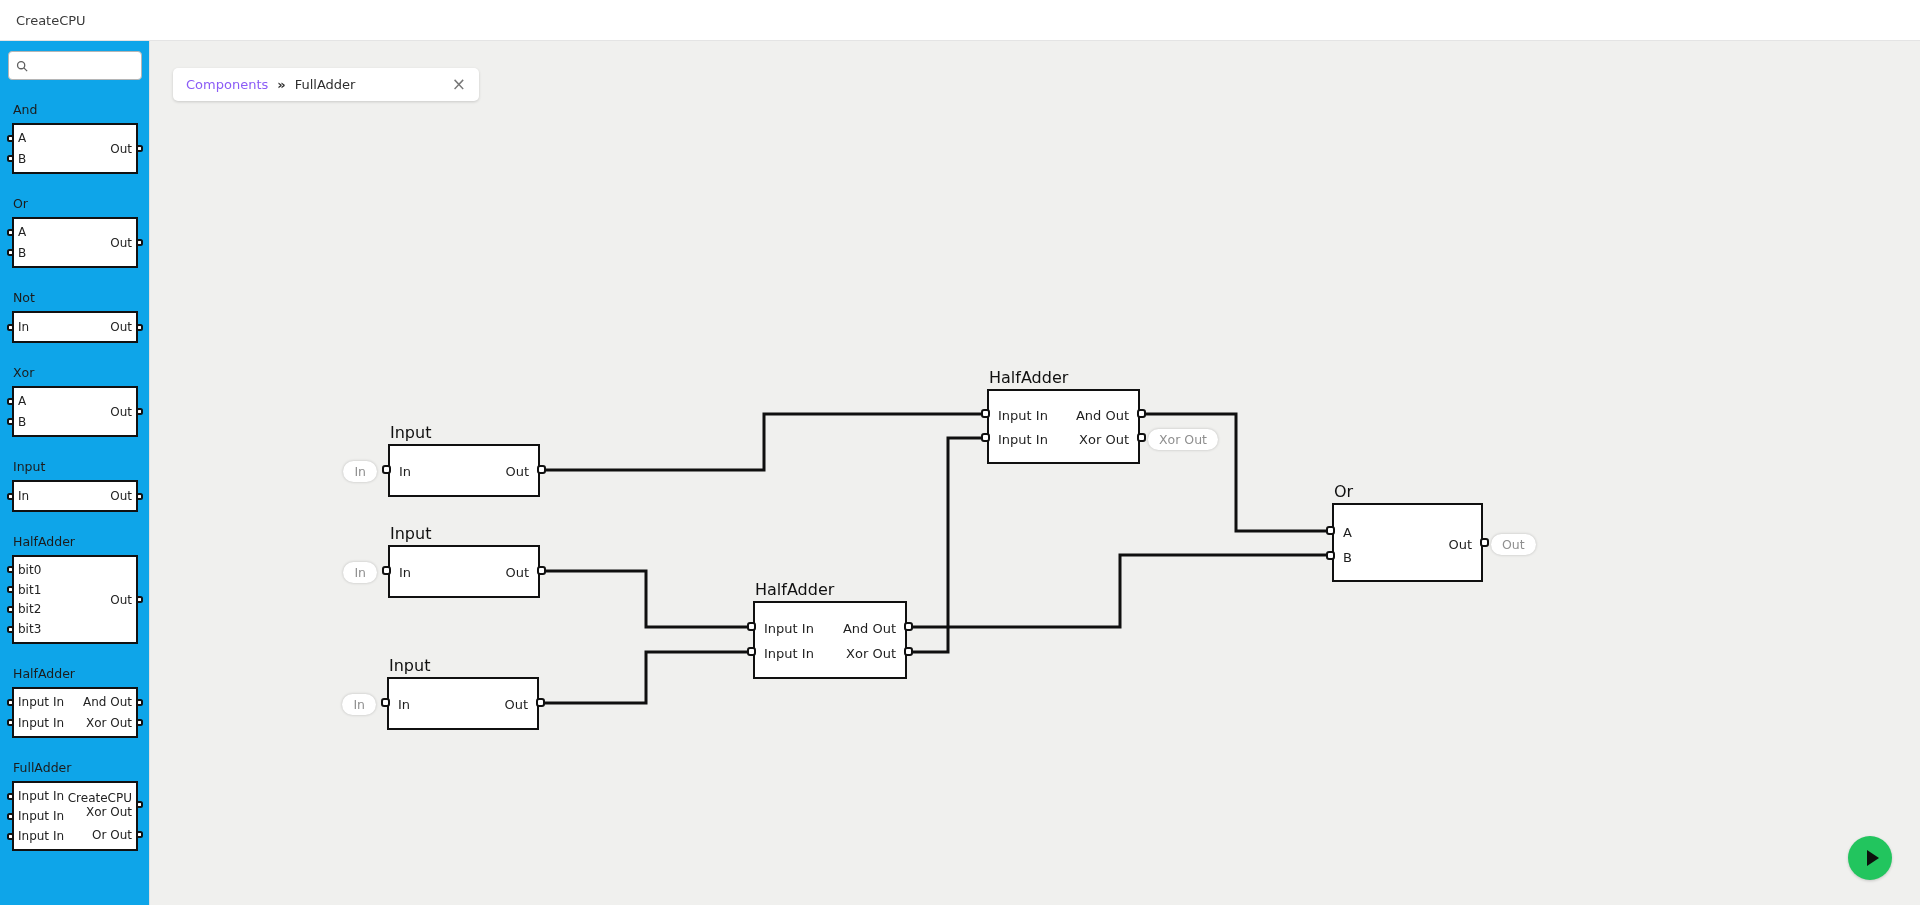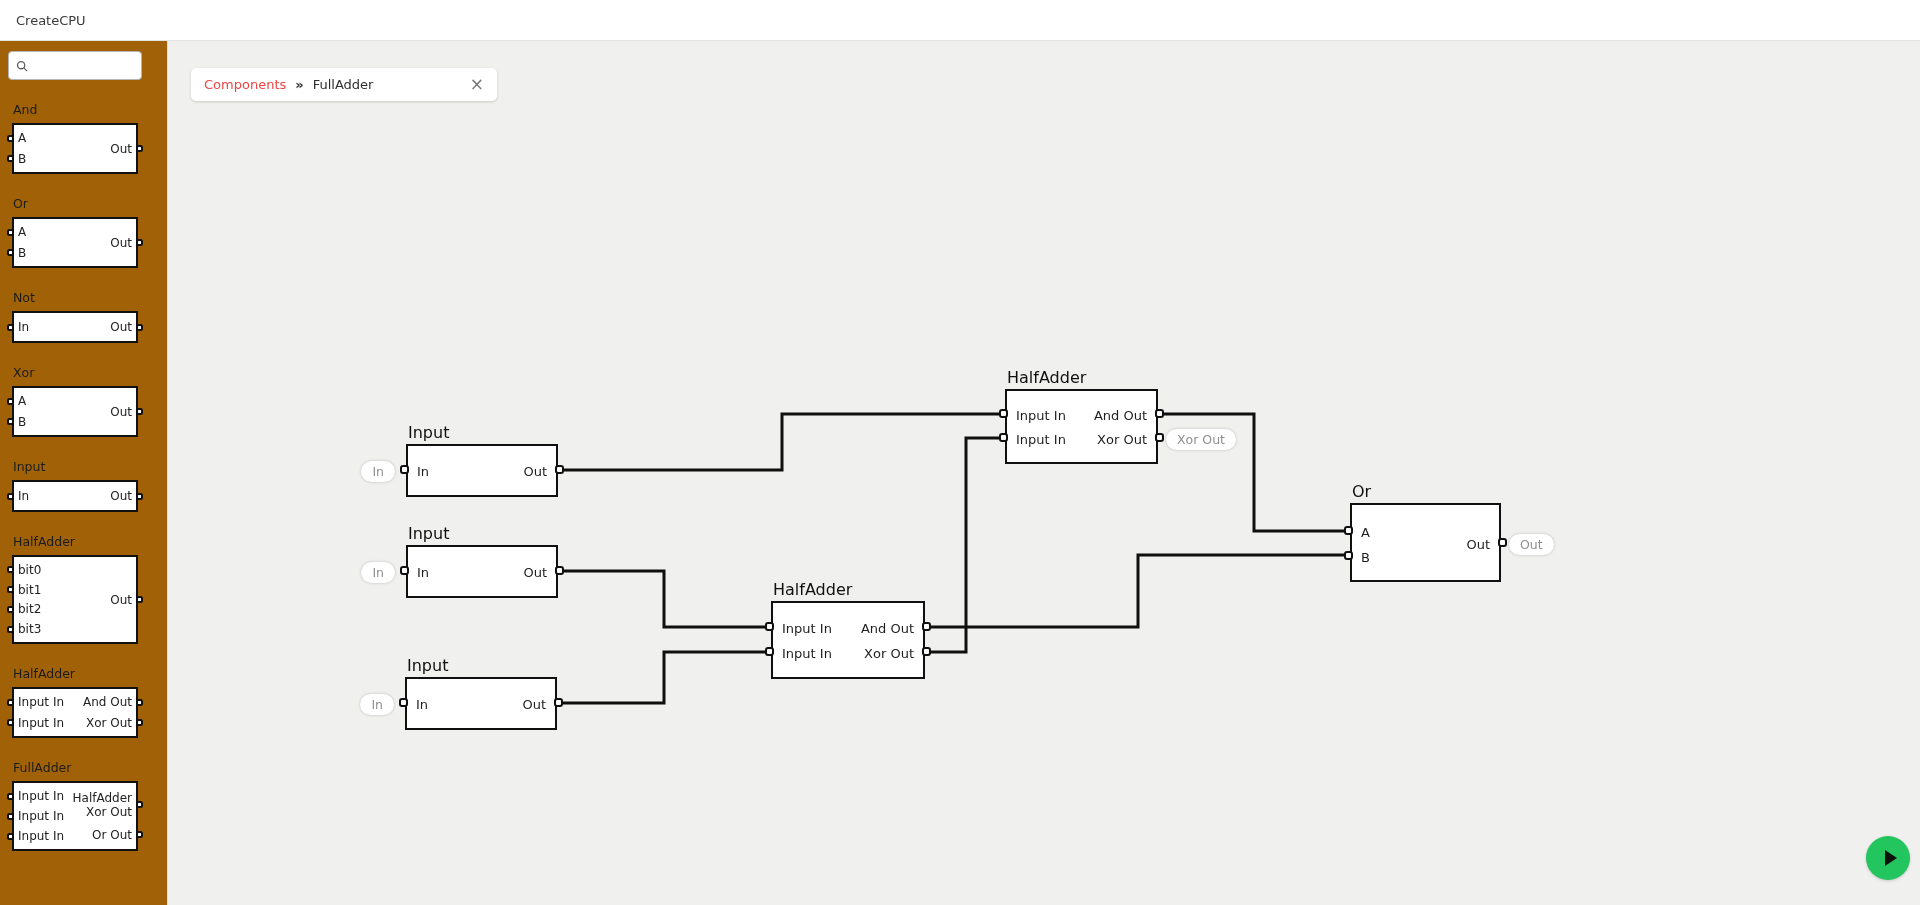--- a/index.html
+++ b/index.html
@@ -7,21 +7,21 @@
     font-family:"DejaVu Sans","Liberation Sans",sans-serif; background:#fff; }
 
   
   .app-header { height:41px; background:#fff; border-bottom:1px solid #e4e4e4;
     display:flex; align-items:center; padding-left:16px; }
   .app-title { font-size:13px; color:#3a3a3a; }
 
   .main { display:flex; height:864px; }
 
   
-  .sidebar { width:168px; background:#a16207; border-right:1px solid #e0e0e0;
+  .sidebar { width:150px; background:#0ea5e9; border-right:1px solid #e0e0e0;
     padding:10px 0 0 8px; flex:none; }
   .search { width:134px; height:29px; border:1px solid #b5b5b5; border-radius:4px;
     background:#fff; display:flex; align-items:center; padding:0 7px; }
   .search input { border:none; outline:none; width:100px; font-size:12px;
     font-family:inherit; background:transparent; margin-left:6px; }
   .component-list { margin-top:22px; }
   .side-section { margin-bottom:22px; }
   .side-label { font-size:12.5px; color:#1c1c1c; margin:0 0 6px 5px; }
   .side-box { margin-left:4px; width:126px; border:2px solid #111; background:#fff;
     display:flex; justify-content:space-between; padding:3px 0; }
@@ -34,21 +34,21 @@
   .s-row.out .s-lbl { max-width:66px; text-align:right; }
 
   
   .canvas { position:relative; flex:1; background:#f0f0ee; }
   .wire-layer { position:absolute; left:0; top:0; z-index:1; }
   .node-layer { position:absolute; left:0; top:0; width:100%; height:100%; z-index:2; }
 
   .tab { position:absolute; left:23px; top:27px; width:306px; height:33px; z-index:3;
     background:#fff; border-radius:5px; box-shadow:0 1px 3px rgba(0,0,0,.16);
     display:flex; align-items:center; padding:0 13px; font-size:13px; }
-  .tab .root { color:#ef4444; }
+  .tab .root { color:#8b5cf6; }
   .tab .sep { color:#2e2e2e; margin:0 9px; font-weight:bold; }
   .tab .active { color:#2e2e2e; }
   .tab .close { margin-left:auto; color:#787878; font-size:17px; line-height:17px; cursor:pointer; }
 
   .node { position:absolute; background:#fff; border:2px solid #101010; }
   .node-title { position:absolute; top:-23px; left:0; font-size:16px; color:#101010; white-space:nowrap; }
   .cport { position:absolute; width:9px; height:9px; background:#fff;
     border:2.5px solid #101010; border-radius:3px; z-index:3; }
   .cport.in  { left:-8px; }
   .cport.out { right:-8px; }
@@ -255,21 +255,21 @@
                 <span class="s-port"></span>
                 <span class="s-lbl">Input In</span>
               </div>
               <div class="s-row in">
                 <span class="s-port"></span>
                 <span class="s-lbl">Input In</span>
               </div>
             </div>
       <div class="s-col out">
               <div class="s-row out">
-                <span class="s-lbl">HalfAdder Xor Out</span>
+                <span class="s-lbl">CreateCPU Xor Out</span>
                 <span class="s-port"></span>
               </div>
               <div class="s-row out">
                 <span class="s-lbl">Or Out</span>
                 <span class="s-port"></span>
               </div>
             </div>
     </div>
   </div>
 </div>

